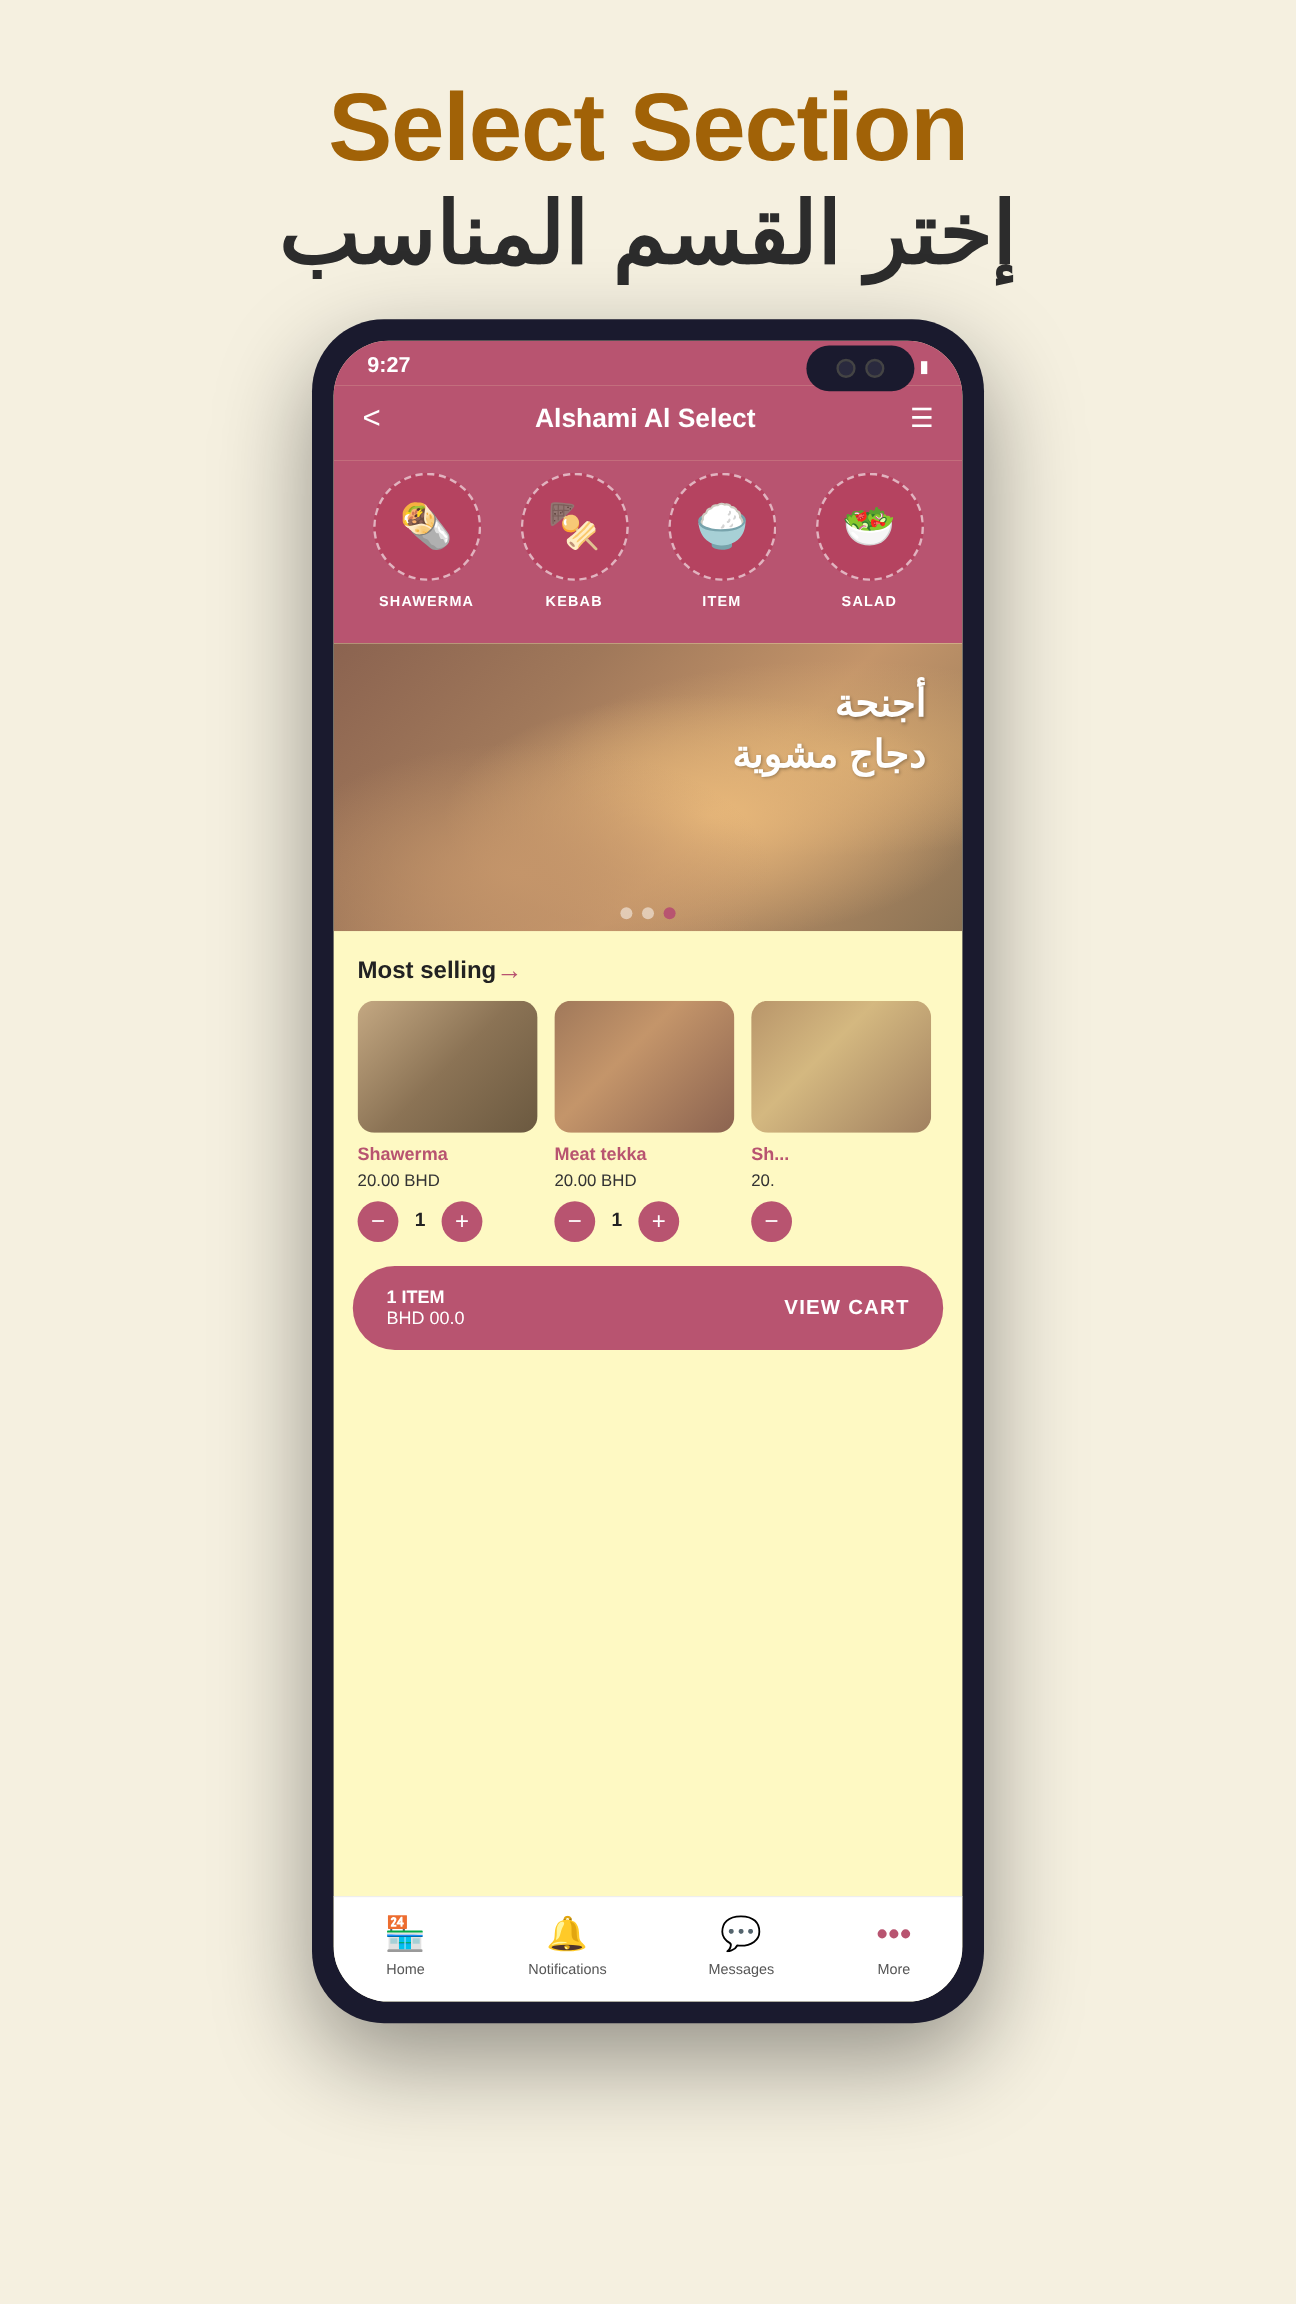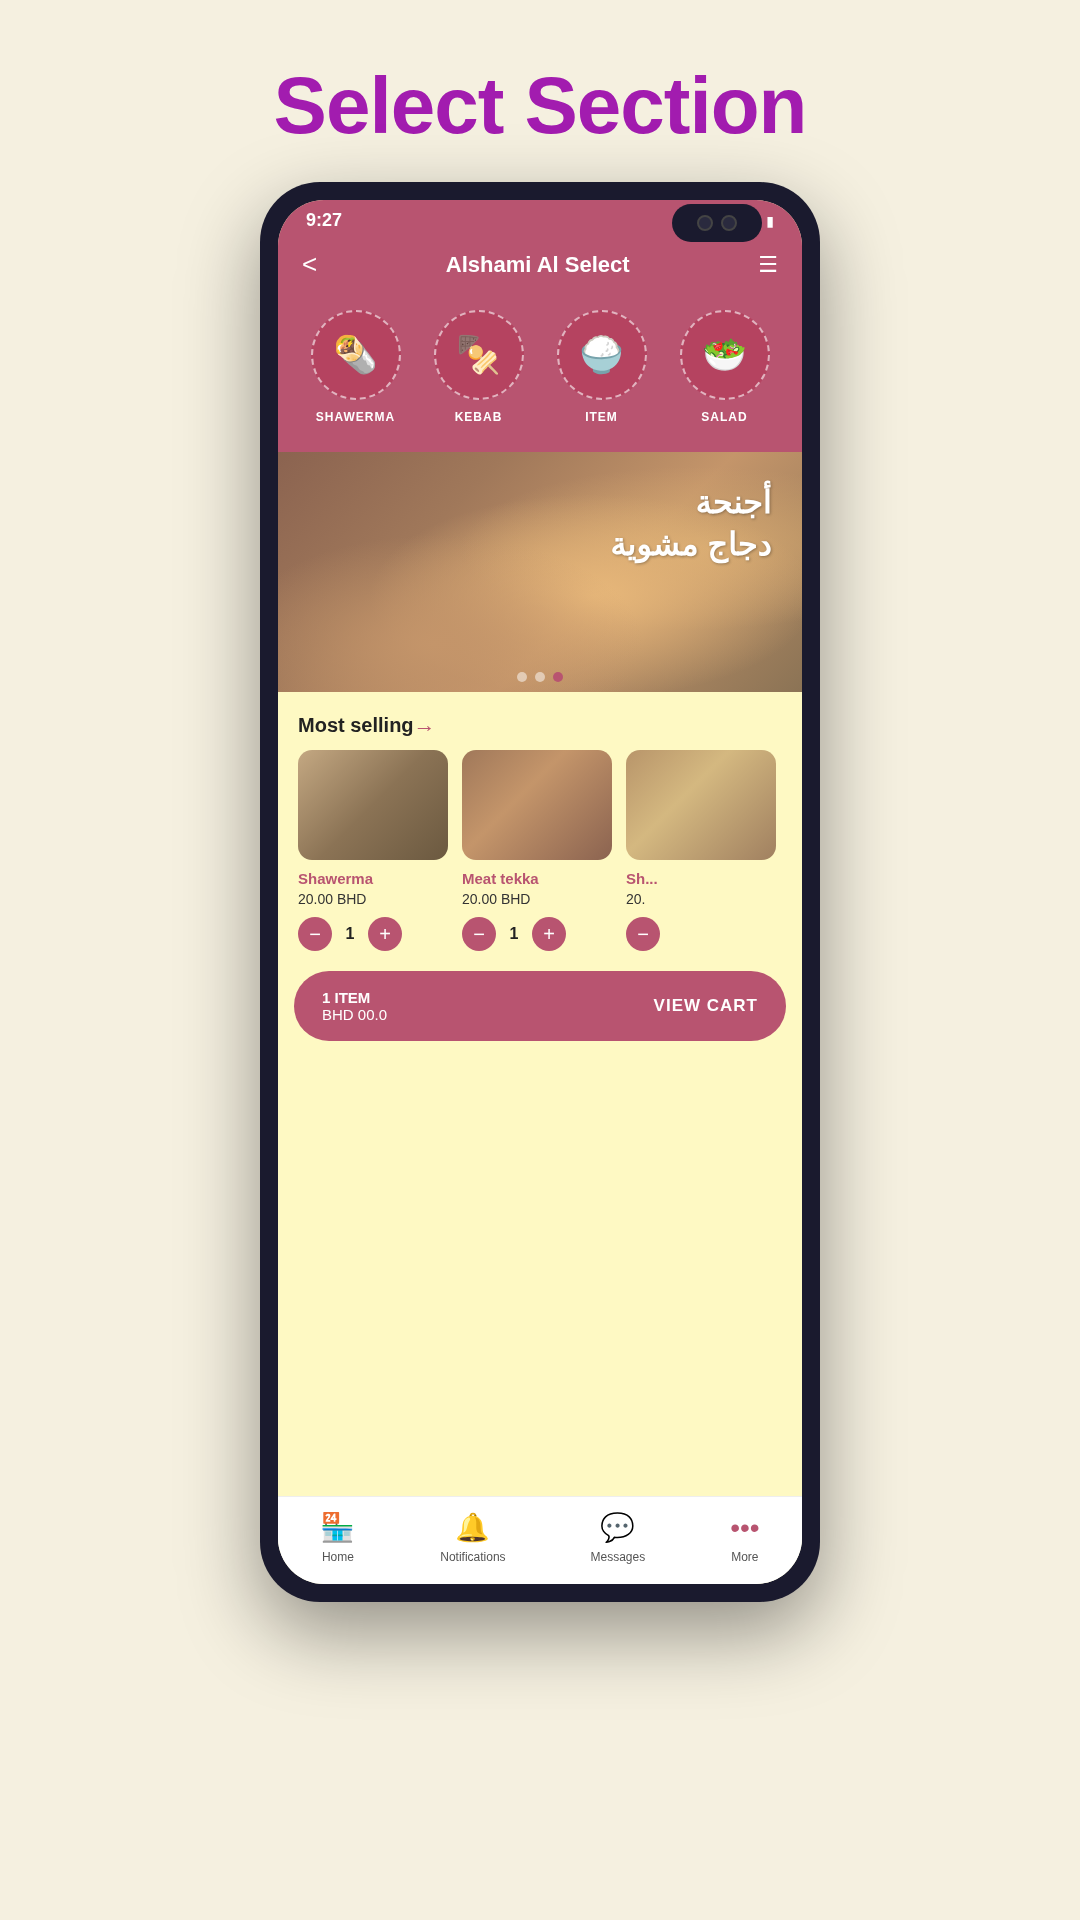--- a/index.html
+++ b/index.html
@@ -14,21 +14,21 @@
       align-items: center;
     }
 
     .page-header {
       text-align: center;
       padding: 60px 0 30px 0;
     }
     .page-title-en {
       font-size: 80px;
       font-weight: 700;
-      color: #a21caf;
+      color: #a16207;
       letter-spacing: -1px;
     }
     .page-title-ar {
       font-size: 72px;
       font-weight: 700;
       color: #2c2c2c;
       direction: rtl;
     }
 
     
@@ -356,20 +356,21 @@
     .nav-label {
       font-size: 12px;
       color: #555;
     }
   </style>
 </head>
 <body>
 
 <div class="page-header">
   <div class="page-title-en">Select Section</div>
+  <div class="page-title-ar">إختر القسم المناسب</div>
 </div>
 
 <div class="phone-frame">
 
   <div class="camera-notch">
     <div class="camera-dot"></div>
     <div class="camera-dot"></div>
   </div>
 
   <div class="phone-screen">

